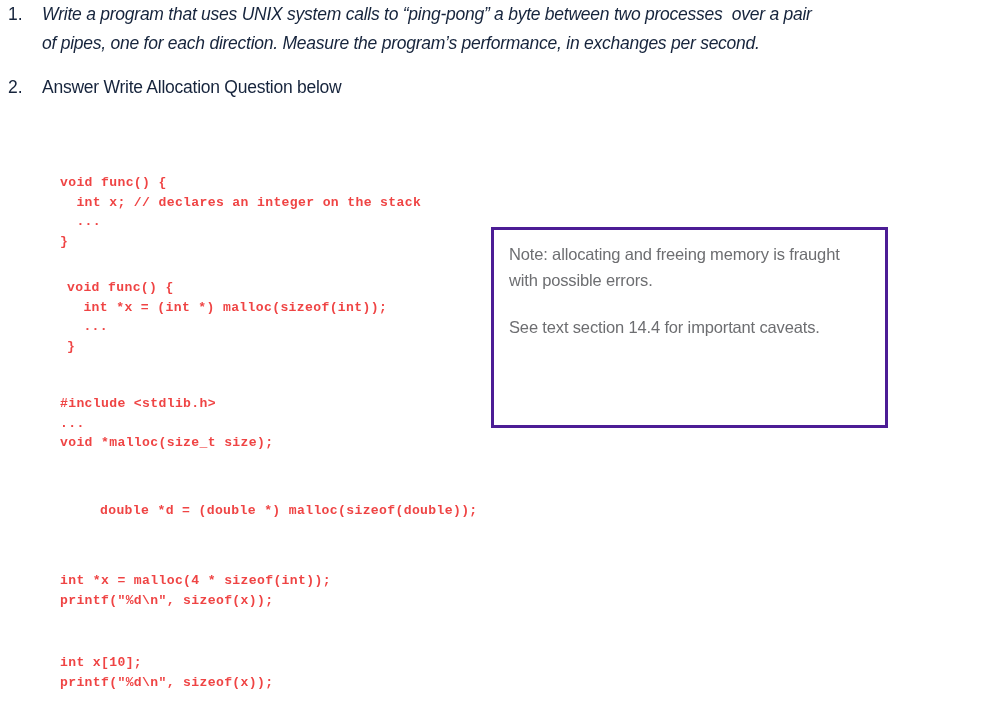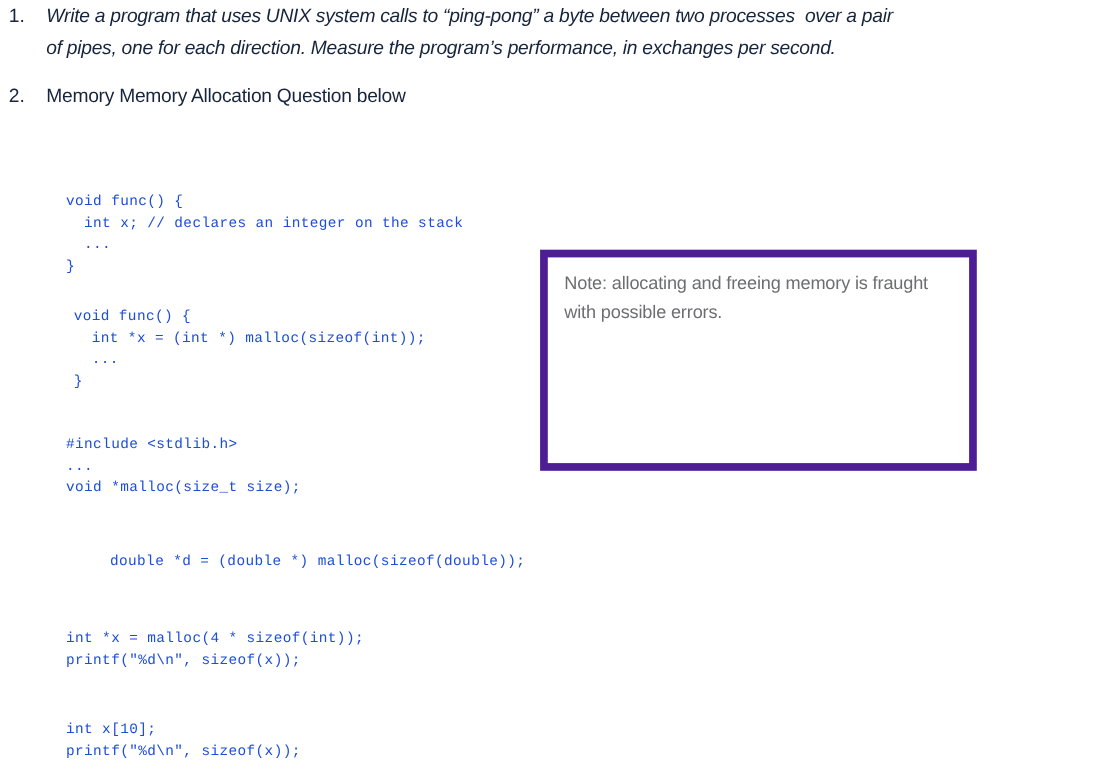--- a/index.html
+++ b/index.html
@@ -50,41 +50,42 @@
     font-family: "Liberation Sans", sans-serif;
   }
   #q1-text { padding-right: 78px; font-style: italic; }
 
   
   .code-block {
     position: absolute;
     font-family: "Liberation Mono", "DejaVu Sans Mono", monospace;
     font-size: 13.1px;
     line-height: 19.5px;
-    color: #1d4ed8;
+    color: #ef4444;
     white-space: pre;
     letter-spacing: 0.35px;
+    font-weight: bold;
   }
 
   #code-block-1 { left: 60px;  top: 160px; }
   #code-block-2 { left: 67px;  top: 265px; }
   #code-block-3 { left: 60px;  top: 381px; }
   #code-block-4 { left: 60px;  top: 488px; margin-left: 40px; }
   #code-block-5 { left: 60px;  top: 558px; }
   #code-block-6 { left: 60px;  top: 640px; }
 
   
   .note-box {
     position: absolute;
     left: 491px;
     top: 227px;
     width: 397px;
     height: 201px;
     box-sizing: border-box;
-    border: 7px solid #4c1d95;
+    border: 3px solid #4c1d95;
     background: #ffffff;
     padding: 12px 18px 0 15px;
   }
   .note-line {
     font-size: 16.5px;
     line-height: 25.5px;
     color: #6d6e71;
     letter-spacing: -0.15px;
     font-family: "Liberation Sans", sans-serif;
   }
@@ -101,21 +102,21 @@
 
 <div class="question-list">
 
   <div class="question-item">
     <div class="question-number">1.</div>
     <div class="question-text" id="q1-text">Write a program that uses UNIX system calls to “ping-pong” a byte between two processes  over a pair of pipes, one for each direction. Measure the program’s performance, in exchanges per second.</div>
   </div>
 
   <div class="question-item" style="margin-top:14px;">
     <div class="question-number">2.</div>
-    <div class="question-text">Memory Memory Allocation Question below</div>
+    <div class="question-text">Answer Write Allocation Question below</div>
   </div>
 
 </div>
 
 <pre class="code-block" id="code-block-1">void func() {
   int x; // declares an integer on the stack
   ...
 }</pre>
 
 <pre class="code-block" id="code-block-2">void func() {
@@ -133,14 +134,15 @@
 printf("%d\n", sizeof(x));</pre>
 
 <pre class="code-block" id="code-block-6">int x[10];
 printf("%d\n", sizeof(x));</pre>
 
 <div class="note-box">
 
   <div class="note-line note-para">Note: allocating and freeing memory is fraught with possible errors.</div>
 
 
+  <div class="note-line note-para">See text section 14.4 for important caveats.</div>
 
 </div>
 
 </body></html>

